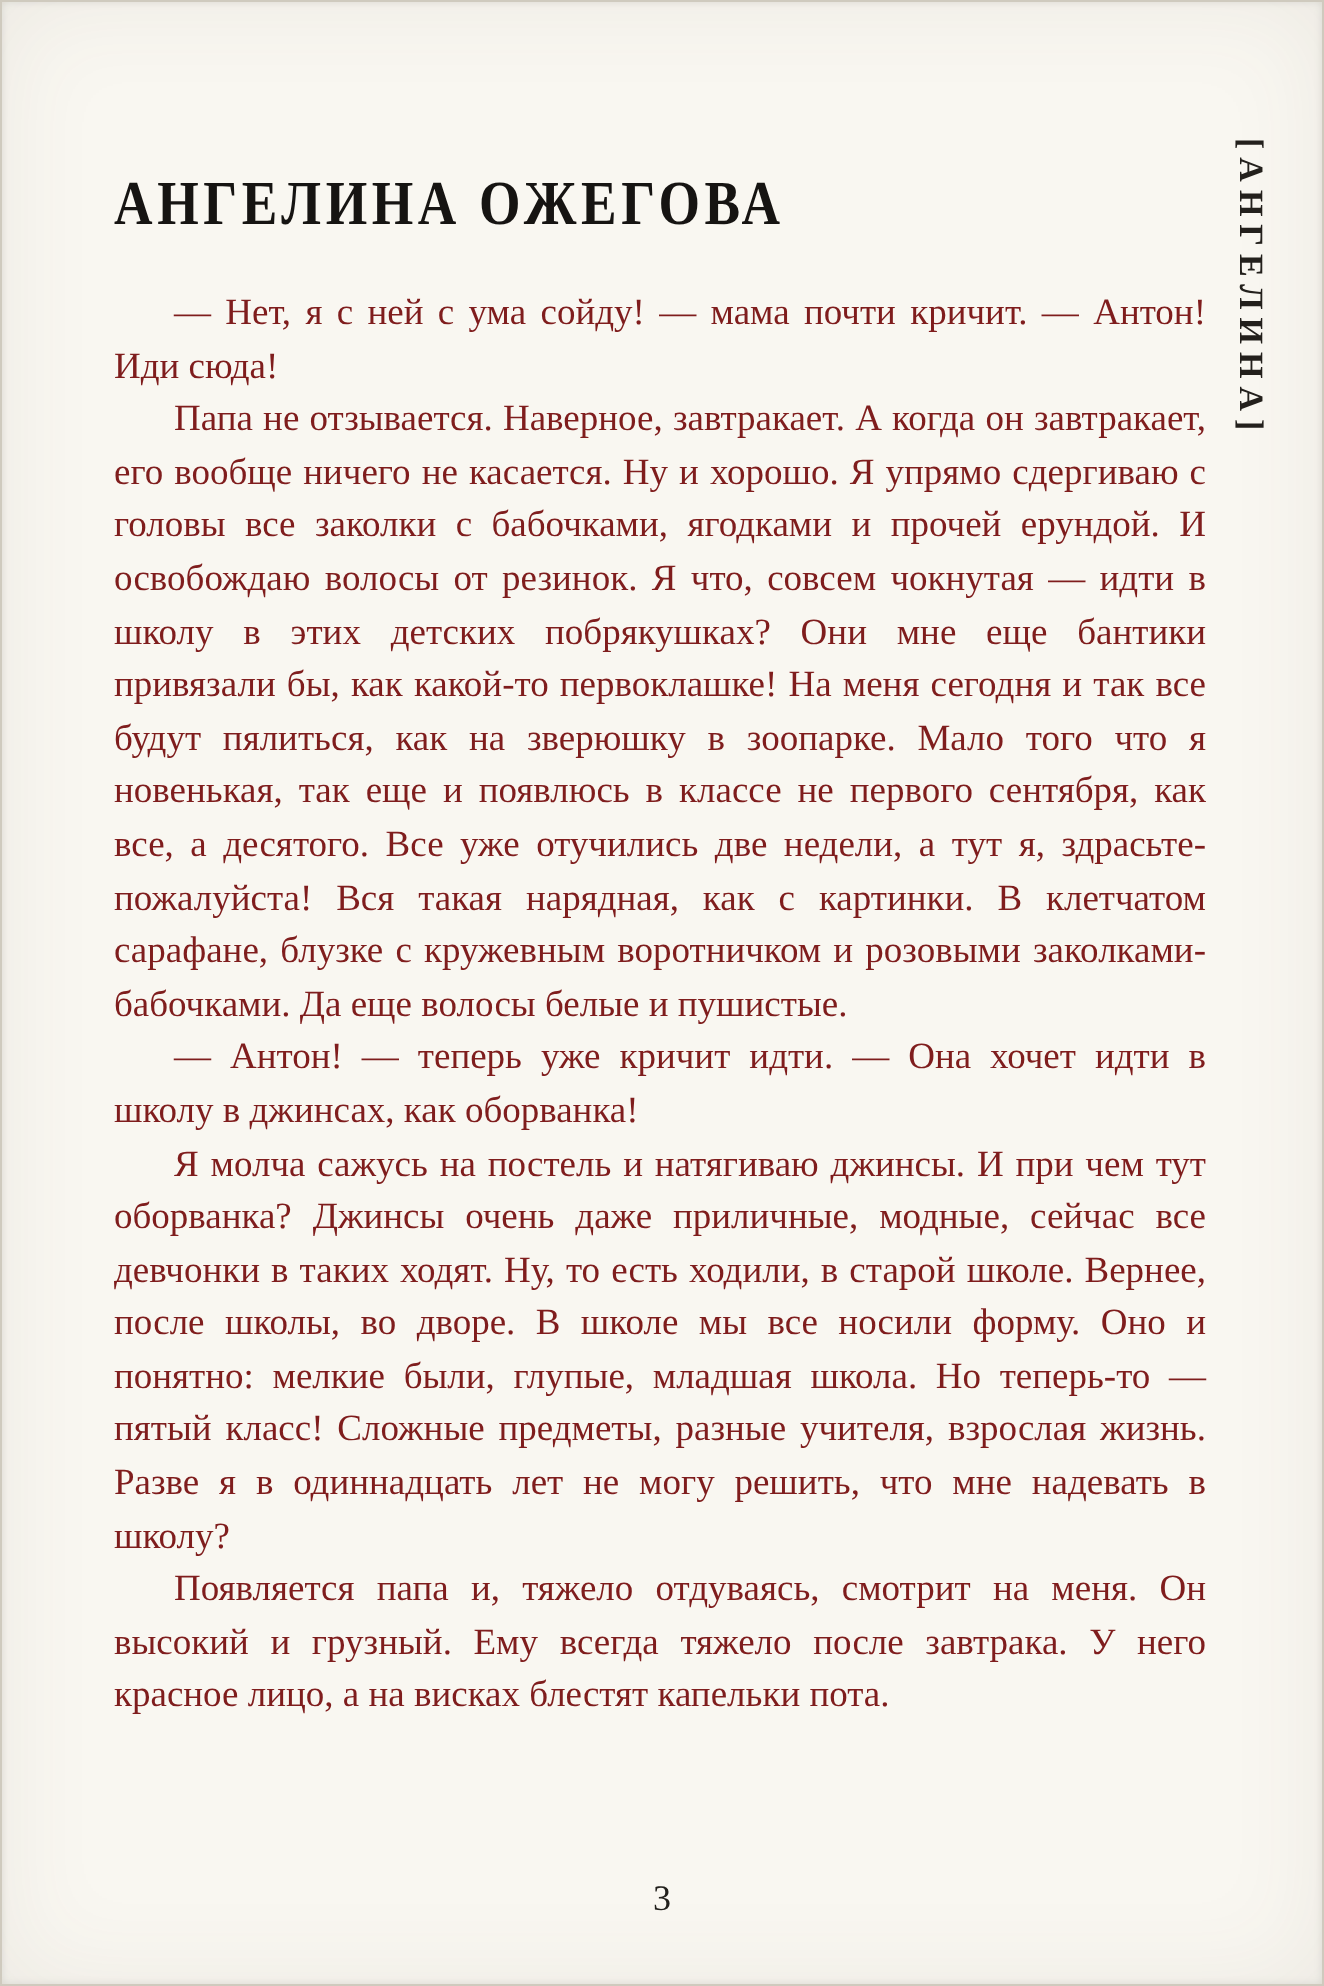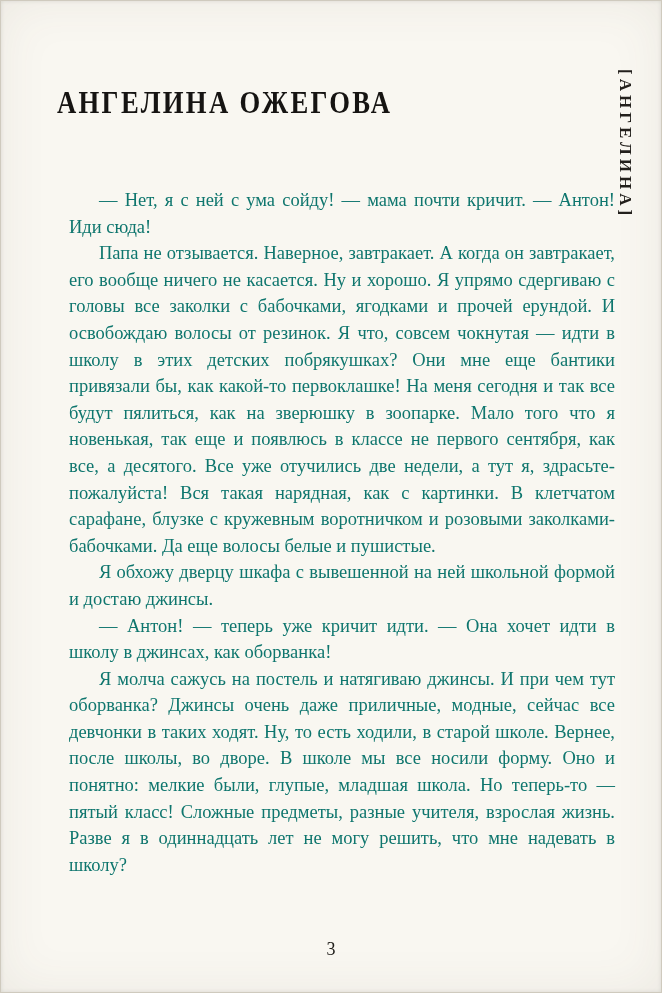--- a/index.html
+++ b/index.html
@@ -41,28 +41,27 @@
     text-orientation: mixed;
     font-family: "Liberation Serif", serif;
     font-weight: bold;
     font-size: 17px;
     letter-spacing: 4px;
     color: #23201c;
     white-space: nowrap;
   }
   .body-text {
     position: absolute;
-    left: 68px;
+    left: 56px;
     top: 143px;
     width: 546px;
     font-size: 18.5px;
     line-height: 26.6px;
     text-align: justify;
-    color: #0f766e;
-    margin-top: 43px;
+    color: #7f1d1d;
   }
   .body-text p {
     margin: 0;
     padding: 0;
     text-indent: 30px;
   }
   .page-number {
     position: absolute;
     bottom: 32px;
     left: 0;
@@ -77,20 +76,20 @@
 
 <div class="page">
 
   <div class="author-header">АНГЕЛИНА ОЖЕГОВА</div>
 
   <div class="margin-label">[АНГЕЛИНА]</div>
 
   <div class="body-text">
     <p>— Нет, я с ней с ума сойду! — мама почти кричит. — Антон! Иди сюда!</p>
     <p>Папа не отзывается. Наверное, завтракает. А когда он завтракает, его вообще ничего не касается. Ну и хорошо. Я упрямо сдергиваю с головы все заколки с бабочками, ягодками и прочей ерундой. И освобождаю волосы от резинок. Я что, совсем чокнутая — идти в школу в этих детских побрякушках? Они мне еще бантики привязали бы, как какой-то первоклашке! На меня сегодня и так все будут пялиться, как на зверюшку в зоопарке. Мало того что я новенькая, так еще и появлюсь в классе не первого сентября, как все, а десятого. Все уже отучились две недели, а тут я, здрасьте-пожалуйста! Вся такая нарядная, как с картинки. В клетчатом сарафане, блузке с кружевным воротничком и розовыми заколками-бабочками. Да еще волосы белые и пушистые.</p>
-    <p>Я обхожу дверцу шкафа с вывешенной на ней школьной формой и достаю джинсы.</p>
     <p>— Антон! — теперь уже кричит идти. — Она хочет идти в школу в джинсах, как оборванка!</p>
     <p>Я молча сажусь на постель и натягиваю джинсы. И при чем тут оборванка? Джинсы очень даже приличные, модные, сейчас все девчонки в таких ходят. Ну, то есть ходили, в старой школе. Вернее, после школы, во дворе. В школе мы все носили форму. Оно и понятно: мелкие были, глупые, младшая школа. Но теперь-то — пятый класс! Сложные предметы, разные учителя, взрослая жизнь. Разве я в одиннадцать лет не могу решить, что мне надевать в школу?</p>
+    <p>Появляется папа и, тяжело отдуваясь, смотрит на меня. Он высокий и грузный. Ему всегда тяжело после завтрака. У него красное лицо, а на висках блестят капельки пота.</p>
   </div>
 
   <div class="page-number">3</div>
 
 </div>
 
 </body></html>

